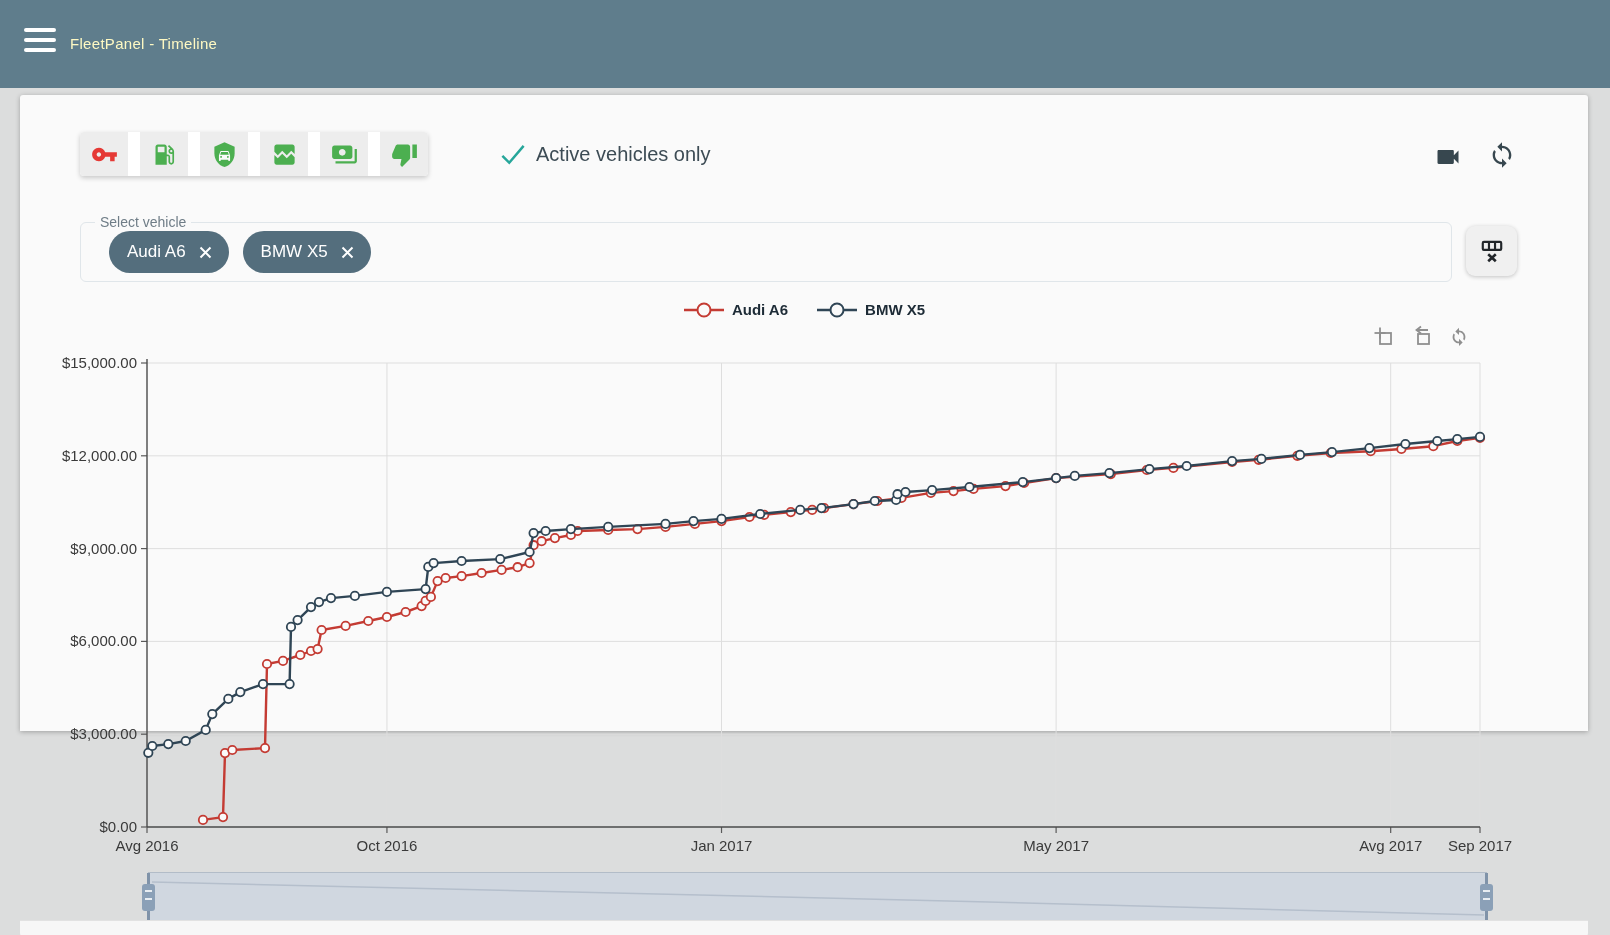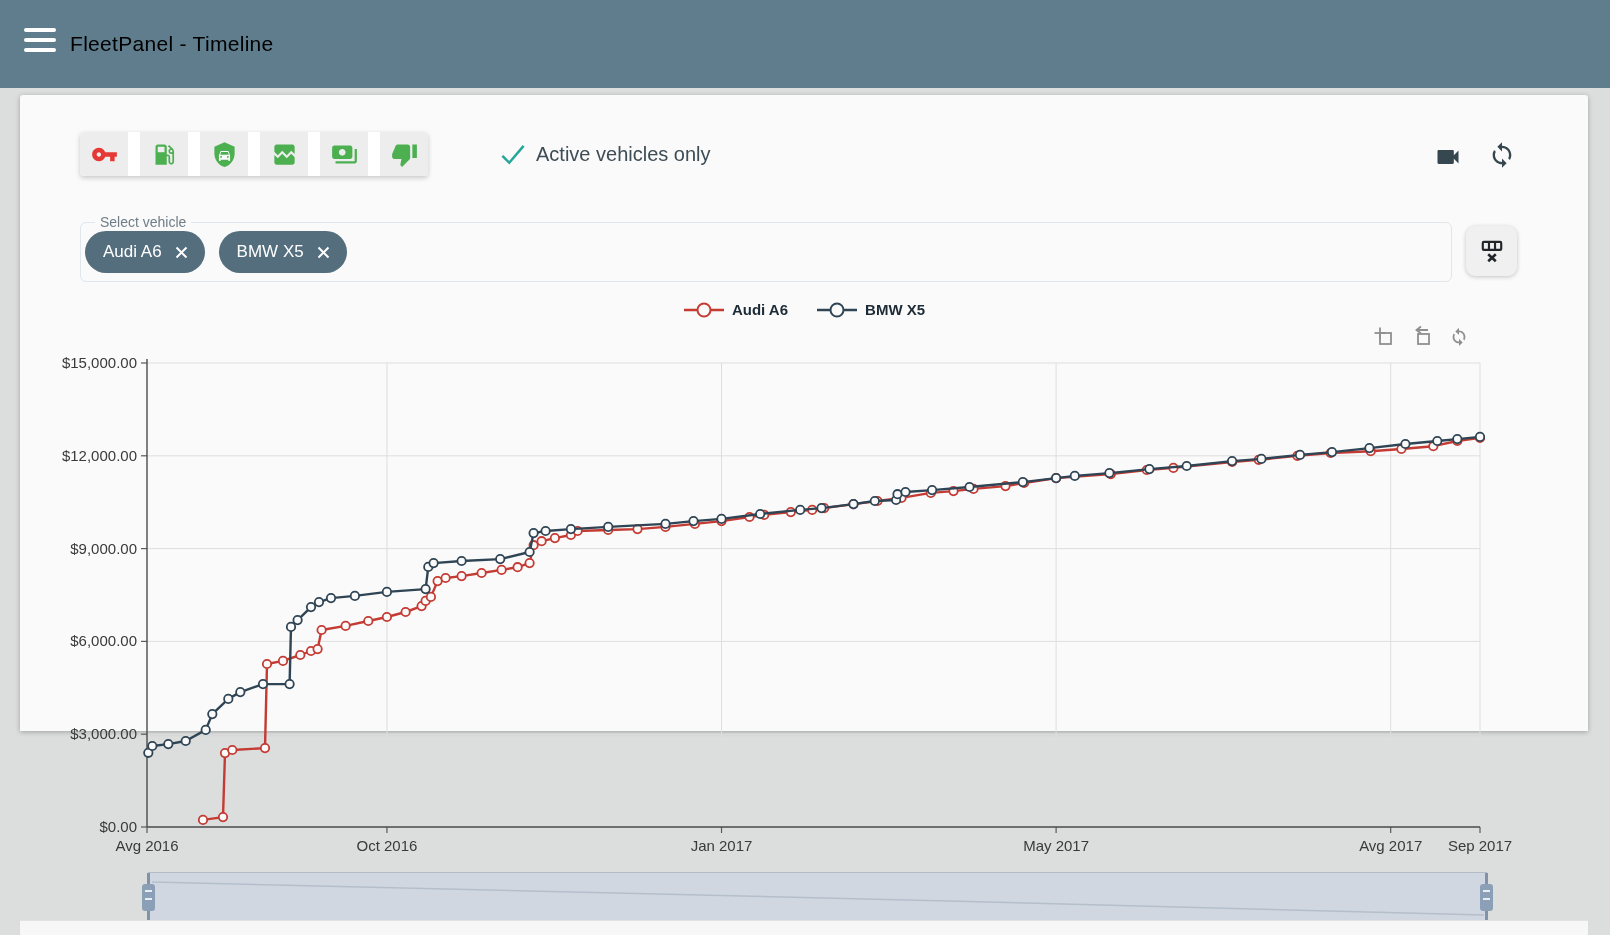--- a/index.html
+++ b/index.html
@@ -3,21 +3,21 @@
 <meta charset="utf-8">
 <style>
   html,body{margin:0;padding:0;}
   body{font-family:"Liberation Sans", sans-serif; background:#dcdddd;}
   .page{position:relative;width:1610px;height:935px;overflow:hidden;background:#dcdddd;}
 
   
   .appbar{position:absolute;left:0;top:0;width:1610px;height:88px;background:#5f7d8c;display:flex;align-items:center;}
   .hamburger{position:absolute;left:24px;top:28px;width:34px;height:30px;background:none;border:none;cursor:pointer;padding:0;}
   .hamburger span{display:block;width:32px;height:4px;background:#fff;border-radius:2px;margin:0 0 6px 0;}
-  .appbar h1{position:absolute;left:70px;top:0;height:84px;line-height:88px;margin:0;color:#000000;font-size:21px;font-weight:400;letter-spacing:.3px;}
+  .appbar h1{position:absolute;left:70px;top:0;height:84px;line-height:88px;margin:0;color:#fef9c3;font-size:15px;font-weight:400;letter-spacing:.3px;}
 
   
   .card{position:absolute;left:20px;top:95px;width:1568px;height:636px;background:#fafafa;border-radius:3px 3px 0 0;box-shadow:0 1px 5px rgba(0,0,0,.28);}
 
   
   .filter-group{position:absolute;left:60px;top:37px;display:flex;gap:12px;background:#fff;border-radius:4px;box-shadow:0 2px 5px rgba(0,0,0,.20);}
   .fbtn{width:48px;height:44px;border:none;background:#ededed;display:flex;align-items:center;justify-content:center;cursor:pointer;padding:0;}
   .fbtn:first-child{border-radius:4px 0 0 4px;}
   .fbtn:last-child{border-radius:0 4px 4px 0;}
   .fbtn svg{width:27px;height:27px;}
@@ -28,21 +28,21 @@
   .active-check{position:absolute;left:478px;top:44px;display:flex;align-items:center;gap:8px;cursor:pointer;background:none;border:none;padding:0;}
   .active-check svg{width:30px;height:30px;}
   .active-check .lbl{font-size:20px;color:#3d4c55;}
 
   .icon-btn{position:absolute;background:none;border:none;cursor:pointer;padding:0;color:#37474f;}
   .icon-btn svg{width:28px;height:28px;}
   .btn-video{left:1414px;top:48px;}
   .btn-sync{left:1468px;top:46px;}
 
   
-  .select-field{position:absolute;left:60px;top:127px;width:1372px;height:60px;border:1px solid #e0e6ea;border-radius:6px;background:#fafafa;display:flex;align-items:center;padding:0 4px;gap:14px;box-sizing:border-box;cursor:text;}
+  .select-field{position:absolute;left:60px;top:127px;width:1372px;height:60px;border:1px solid #e0e6ea;border-radius:6px;background:#fafafa;display:flex;align-items:center;padding:0 28px;gap:14px;box-sizing:border-box;cursor:text;}
   .field-label{position:absolute;left:14px;top:-9px;background:#fafafa;padding:0 5px;font-size:14px;color:#6f7d87;}
   .chip{display:flex;align-items:center;gap:12px;background:#546e7d;color:#fff;height:42px;border-radius:21px;padding:0 16px 0 18px;font-size:17px;cursor:default;}
   .chip svg{width:15px;height:15px;cursor:pointer;}
 
   .clear-btn{position:absolute;left:1446px;top:131px;width:51px;height:50px;background:#f0f0f0;border:none;border-radius:9px;box-shadow:0 1px 4px rgba(0,0,0,.22);cursor:pointer;display:flex;align-items:center;justify-content:center;color:#22262a;}
   .clear-btn svg{width:26px;height:26px;}
 
   
   .legend{position:absolute;left:0;top:206px;width:1568px;display:flex;justify-content:center;gap:28px;}
   .legend-item{display:flex;align-items:center;gap:7px;cursor:pointer;background:none;border:none;padding:0;}

